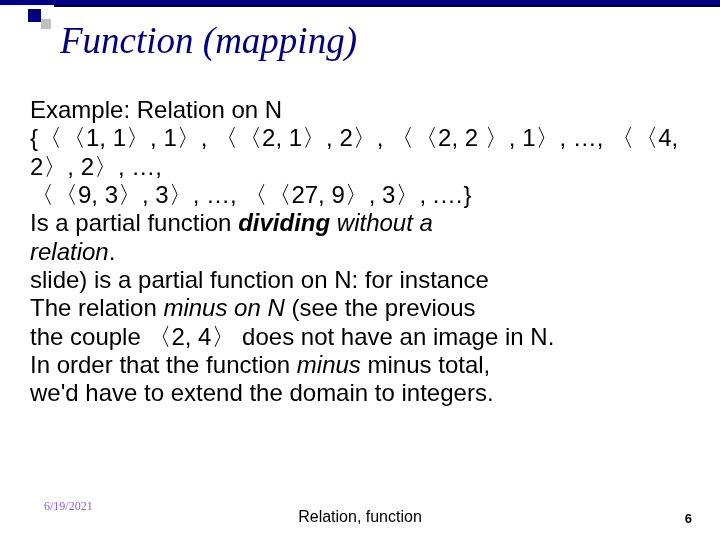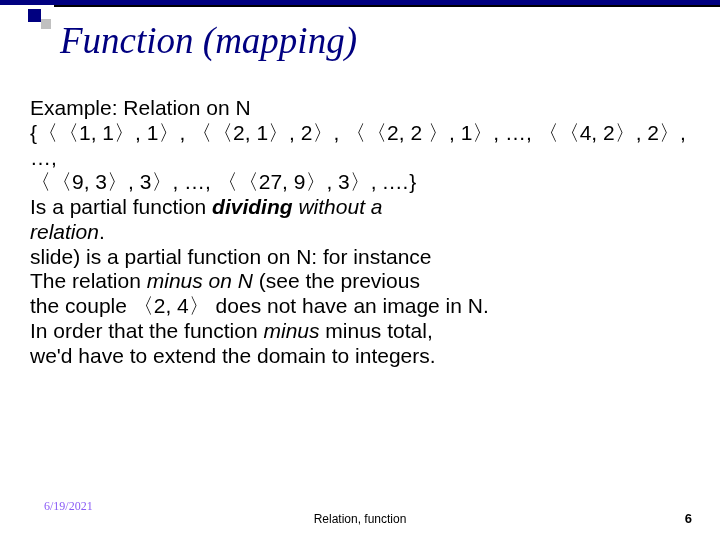--- a/index.html
+++ b/index.html
@@ -59,21 +59,21 @@
     font-family: "Times New Roman", Times, serif;
     font-style: italic;
     font-size: 37px;
     color: #000080;
   }
   .content {
     position: absolute;
     top: 96px;
     left: 30px;
     right: 30px;
-    font-size: 21px;
+    font-size: 24px;
     line-height: 1.18;
   }
   .content p {
     margin: 0 0 0 0;
   }
   .indent {
     margin-left: 36px;
   }
   .bolditalic {
     font-weight: bold;
@@ -97,21 +97,21 @@
     font-size: 12px;
     color: #8b5cf6;
     font-family: Liberation Serif, serif;
   }
   .footer-center {
     position: absolute;
     left: 0;
     right: 0;
     bottom: 0;
     text-align: center;
-    font-size: 12px;
+    font-size: 16px;
     color: #000;
   }
   .footer-page {
     position: absolute;
     right: 28px;
     bottom: 0;
     font-size: 13px;
     font-weight: bold;
     color: #000;
   }

